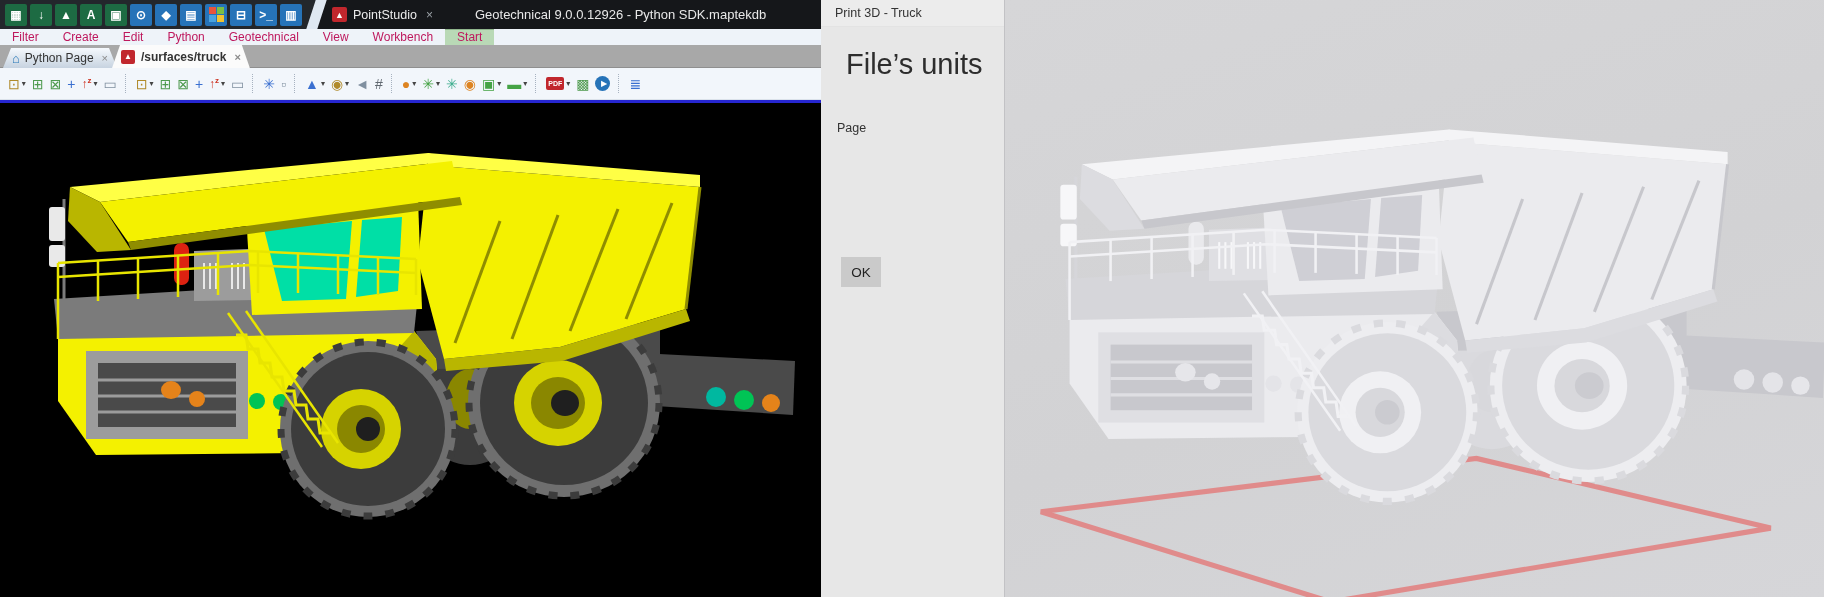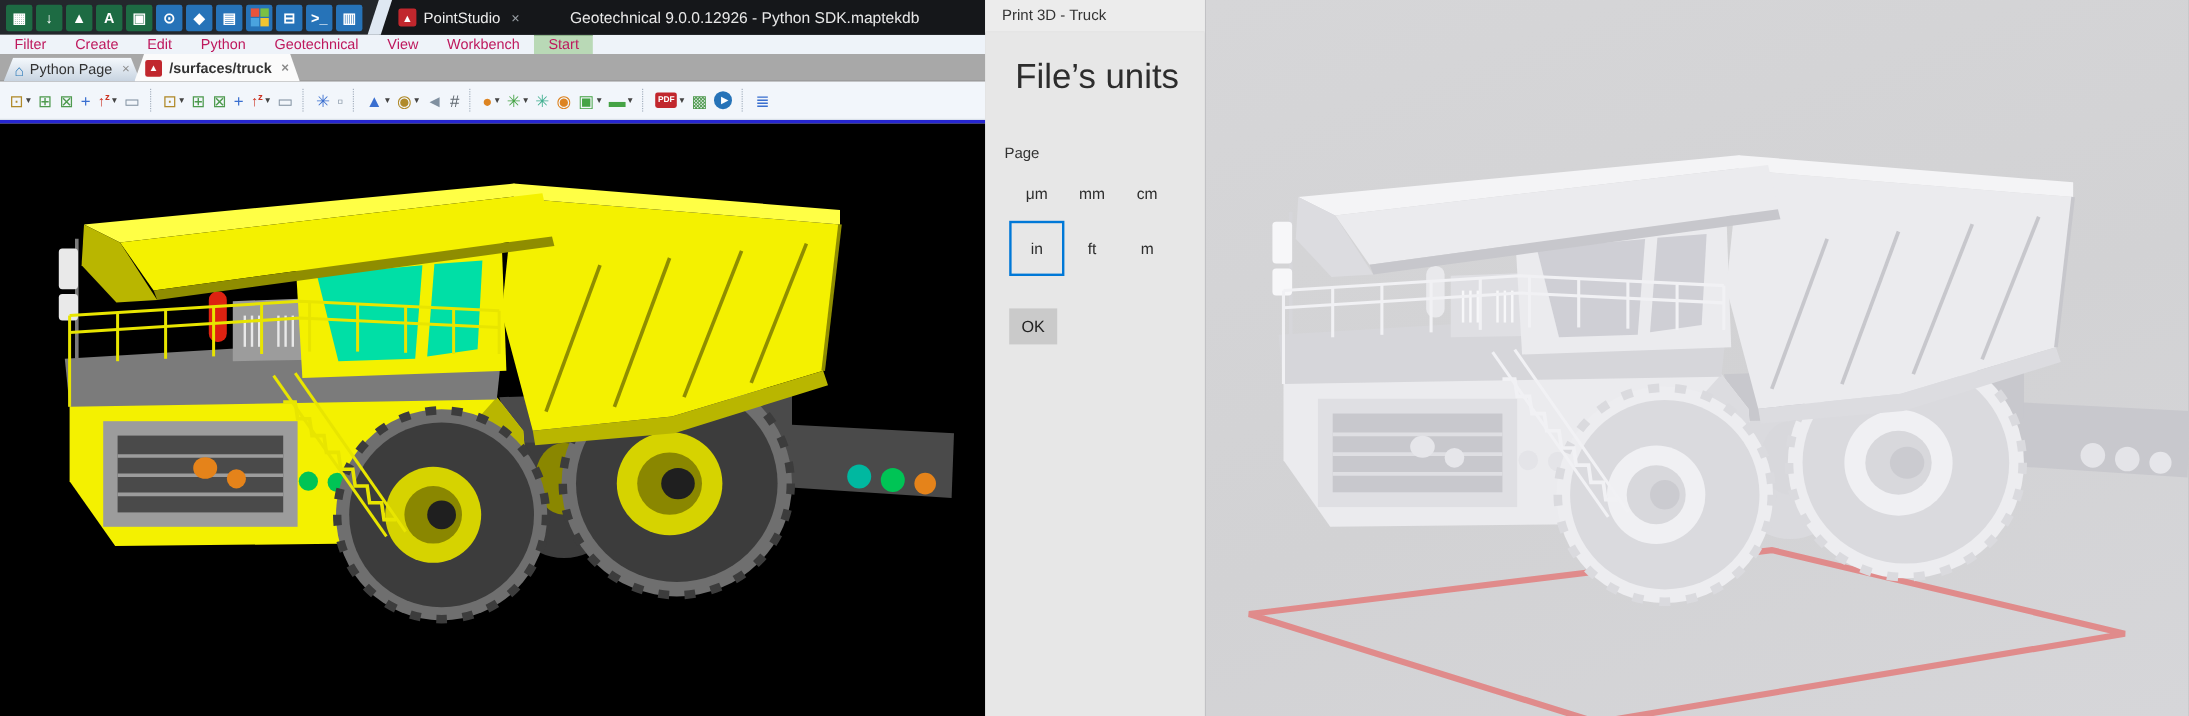--- a/index.html
+++ b/index.html
@@ -338,24 +338,16 @@
     <div class="p3-preview">
       <svg class="mono-truck" width="820" height="597" viewBox="-5 -70 800 570">
         <polygon class="bed-outline" points="30,423 455,371 742,439 313,511"></polygon>
         <use href="#truckShape"></use>
       </svg>
     </div>
     <div class="p3-panel">
       <div class="p3-header">Print 3D - Truck</div>
       <div class="p3-heading">File’s units</div>
       <div class="units-label">Page</div>
-      <div class="unit-grid">
-        <div class="unit-cell">μm</div>
-        <div class="unit-cell">mm</div>
-        <div class="unit-cell">cm</div>
-        <div class="unit-cell selected">in</div>
-        <div class="unit-cell">ft</div>
-        <div class="unit-cell">m</div>
-      </div>
       <button class="ok-btn">OK</button>
     </div>
   </div>
 </div>
 
 </body></html>

